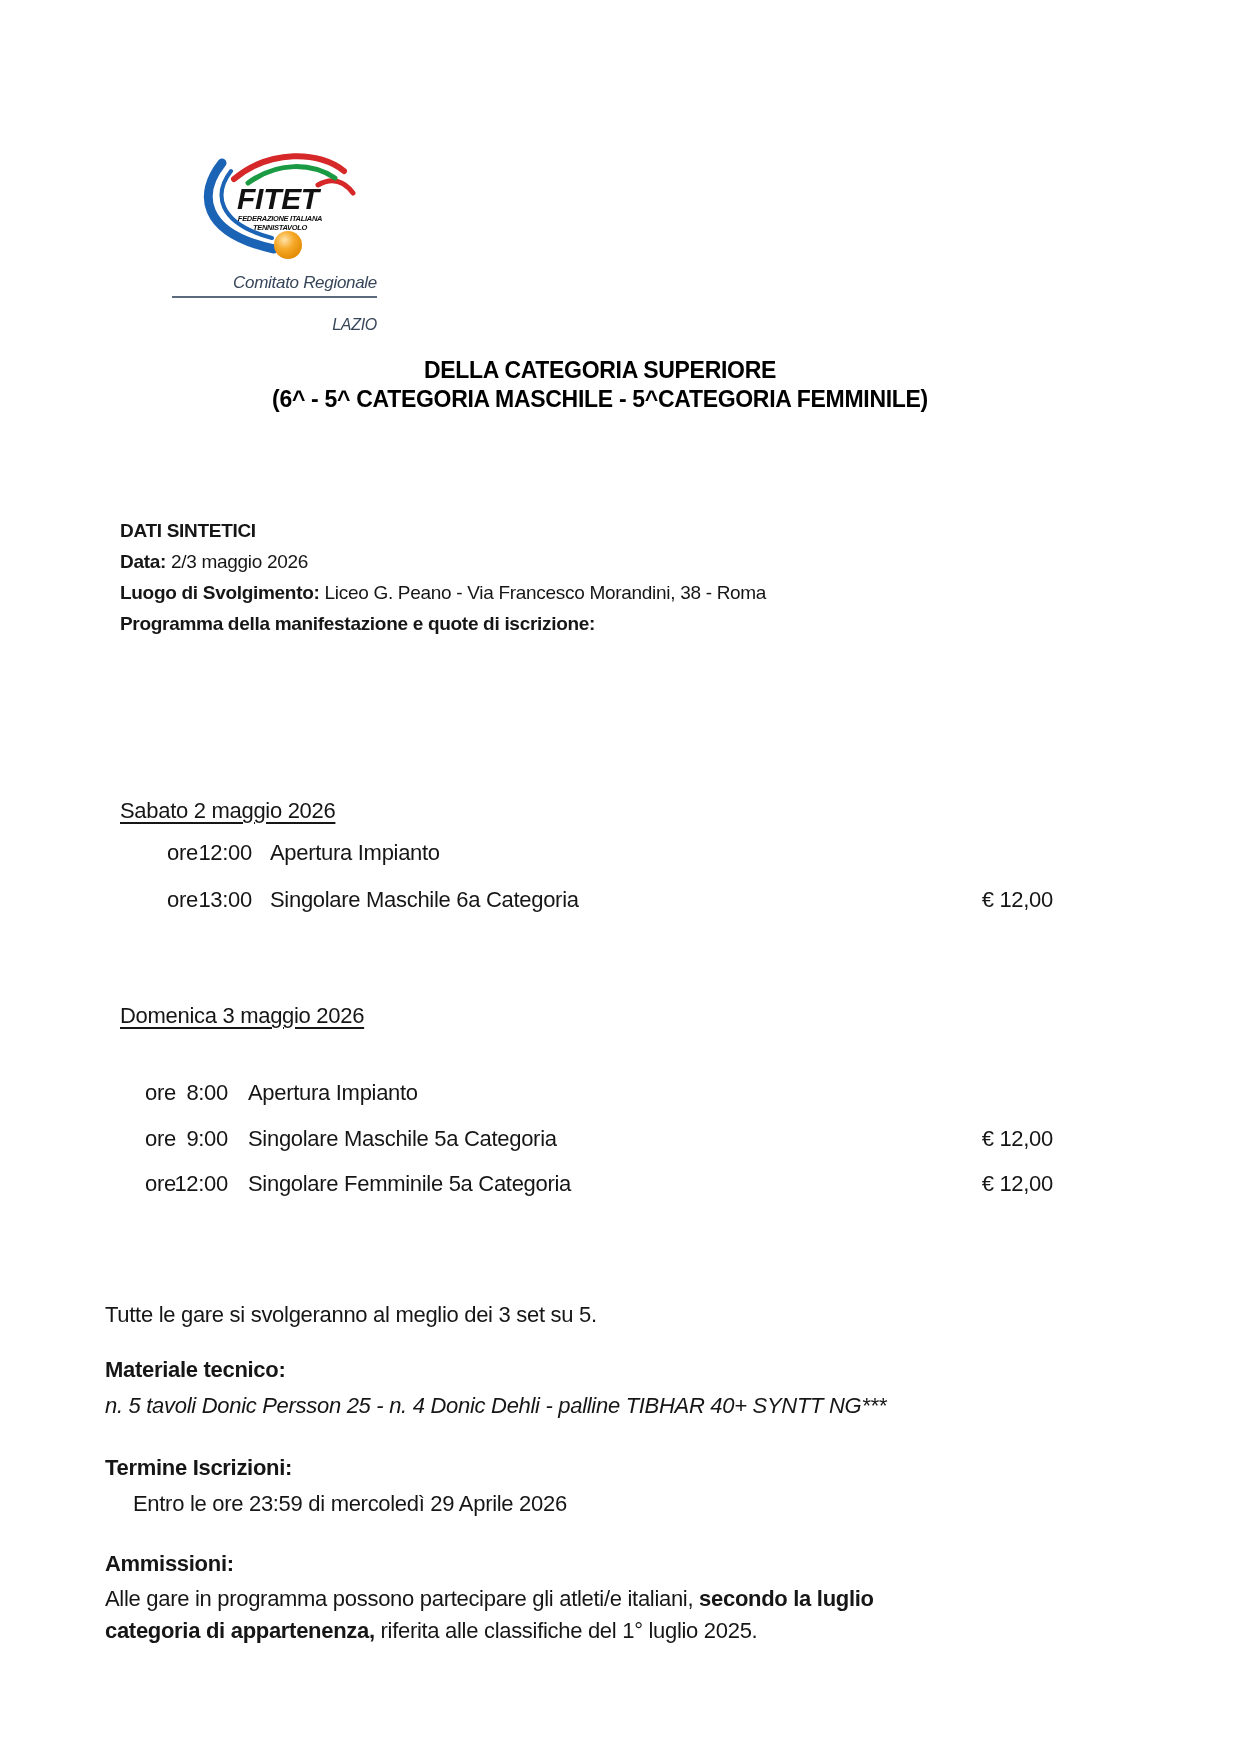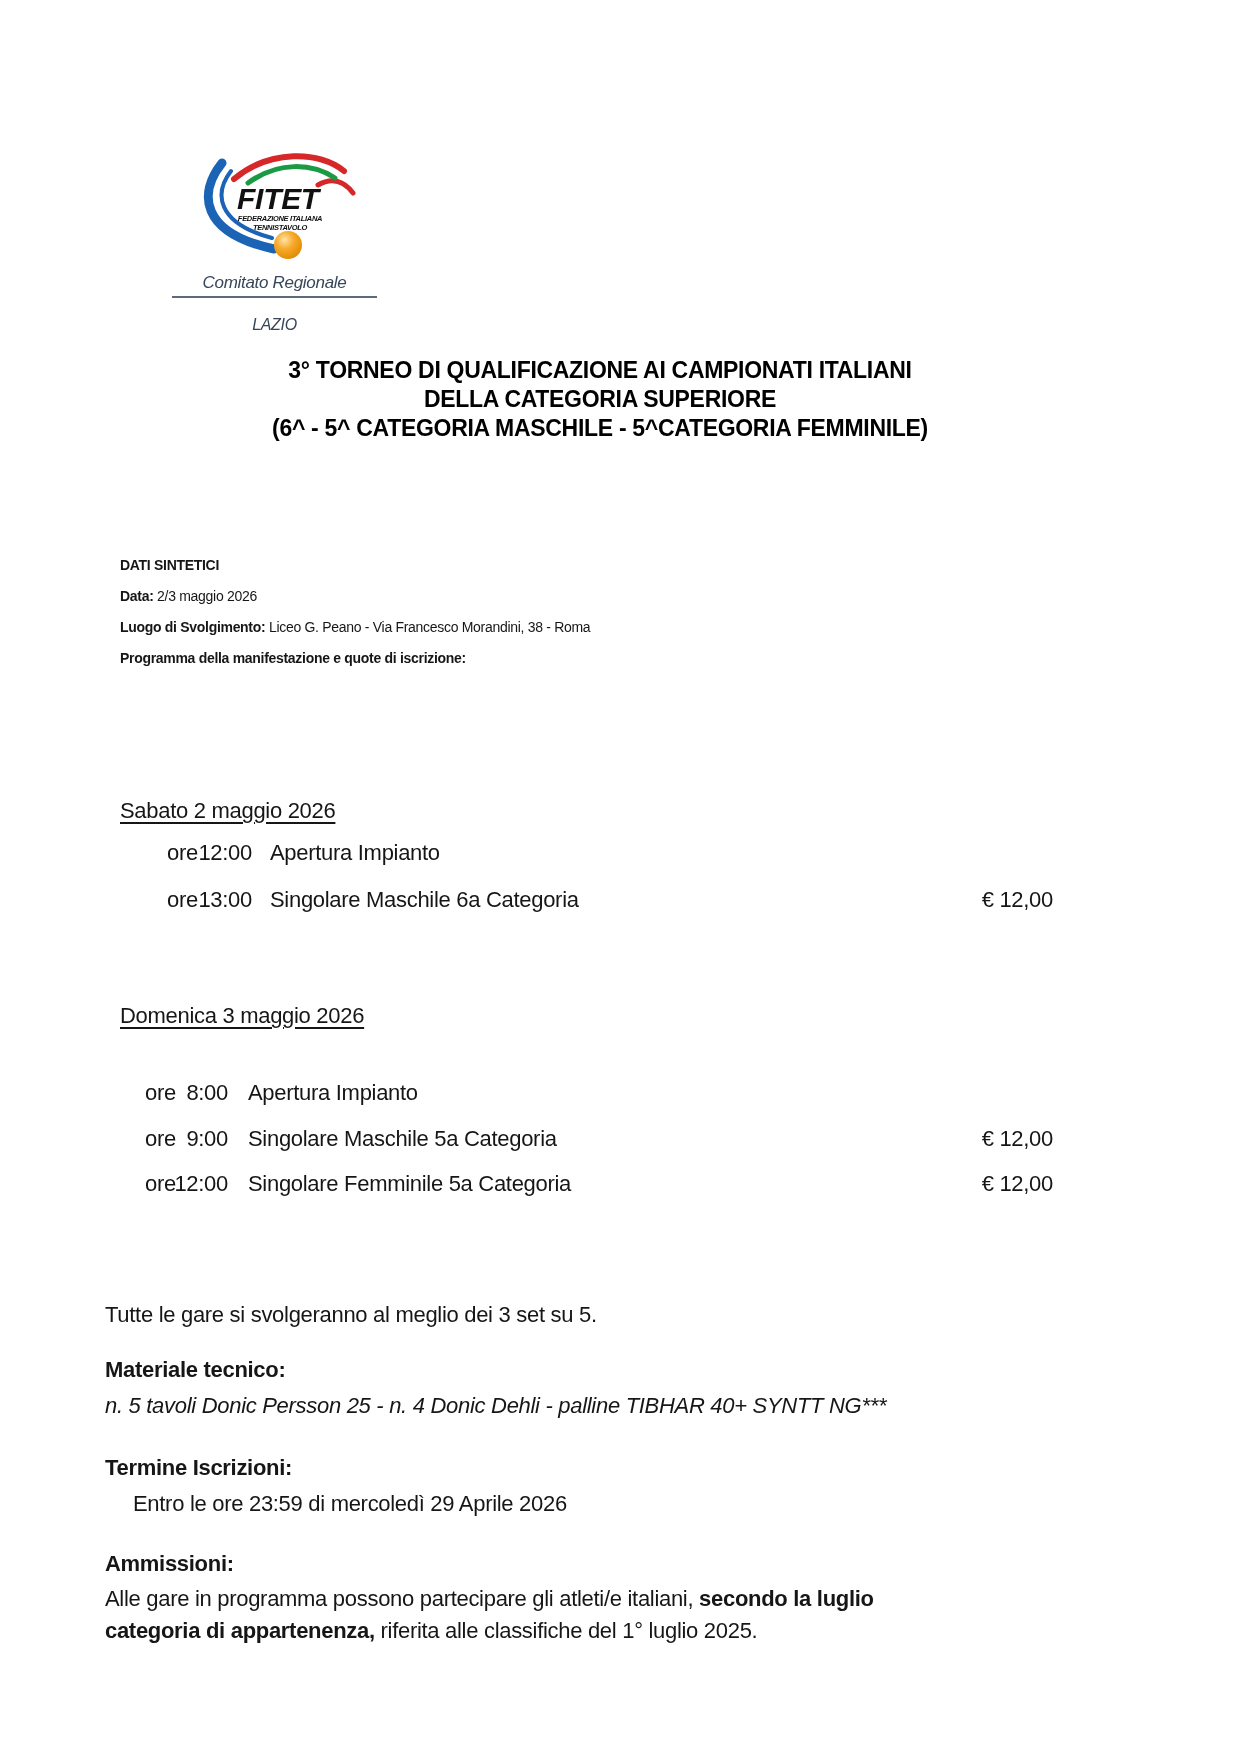--- a/index.html
+++ b/index.html
@@ -3,34 +3,34 @@
 <meta charset="utf-8">
 <style>
   * { margin:0; padding:0; box-sizing:border-box; }
   body { background:#ffffff; font-family:"Liberation Sans", sans-serif; }
   #page {
     position:relative; width:1240px; height:1755px; margin:0 auto;
     background:#ffffff; color:#161616; overflow:hidden;
     letter-spacing:-0.3px;
   }
   
-  .logo-block { position:absolute; left:172px; top:145px; width:205px; text-align:center; }
+  .logo-block { position:absolute; left:172px; top:145px; width:205px; text-align:right; }
   .logo-emblem { display:block; margin:0 auto; }
   .committee {
     margin-top:6px; font-style:italic; font-size:17px; color:#37465a;
     border-bottom:2px solid #5c6b7c; padding-bottom:3px;
   }
   .region { font-style:italic; font-size:16px; color:#37465a; margin-top:18px; }
   
   .title-block {
     position:absolute; left:150px; top:356px; width:900px;
     text-align:center; font-weight:bold; font-size:23px; line-height:29px; color:#000;
   }
   
-  .dati-block { position:absolute; left:120px; top:550px; width:1020px; font-size:14px; line-height:31px; }
+  .dati-block { position:absolute; left:120px; top:515px; width:1020px; font-size:19px; line-height:31px; }
   .b { font-weight:bold; }
   
   .sec-heading {
     position:absolute; font-size:22px; text-decoration:underline;
     text-underline-offset:4px; color:#161616;
   }
   .sched-row { position:absolute; left:0; top:0; width:1240px; height:30px; font-size:22px; }
   .cell { position:absolute; top:0; white-space:nowrap; }
   .cell.time { text-align:right; }
   .cell.price { text-align:right; width:95px; left:958px; }
@@ -73,21 +73,20 @@
       <text x="88" y="76" text-anchor="middle" font-family="Liberation Sans, sans-serif" font-size="7.5" font-weight="bold" font-style="italic" fill="#111">FEDERAZIONE ITALIANA</text>
       <text x="88" y="85" text-anchor="middle" font-family="Liberation Sans, sans-serif" font-size="7.5" font-weight="bold" font-style="italic" fill="#111">TENNISTAVOLO</text>
 
       <circle cx="96" cy="100" r="14" fill="url(#ballGrad)"></circle>
     </svg>
     <div class="committee">Comitato Regionale</div>
     <div class="region">LAZIO</div>
   </div>
 
   <div class="title-block">
-    <div>3° TORNEO DI QUALIFICAZIONE AI CAMPIONATI ITALIANI</div>
     <div>DELLA CATEGORIA SUPERIORE</div>
     <div>(6^ - 5^ CATEGORIA MASCHILE - 5^CATEGORIA FEMMINILE)</div>
   </div>
 
   <div class="dati-block">
     <div class="b">DATI SINTETICI</div>
     <div>
       <span class="b">Data:</span>
       <span>2/3 maggio 2026</span>
     </div>

